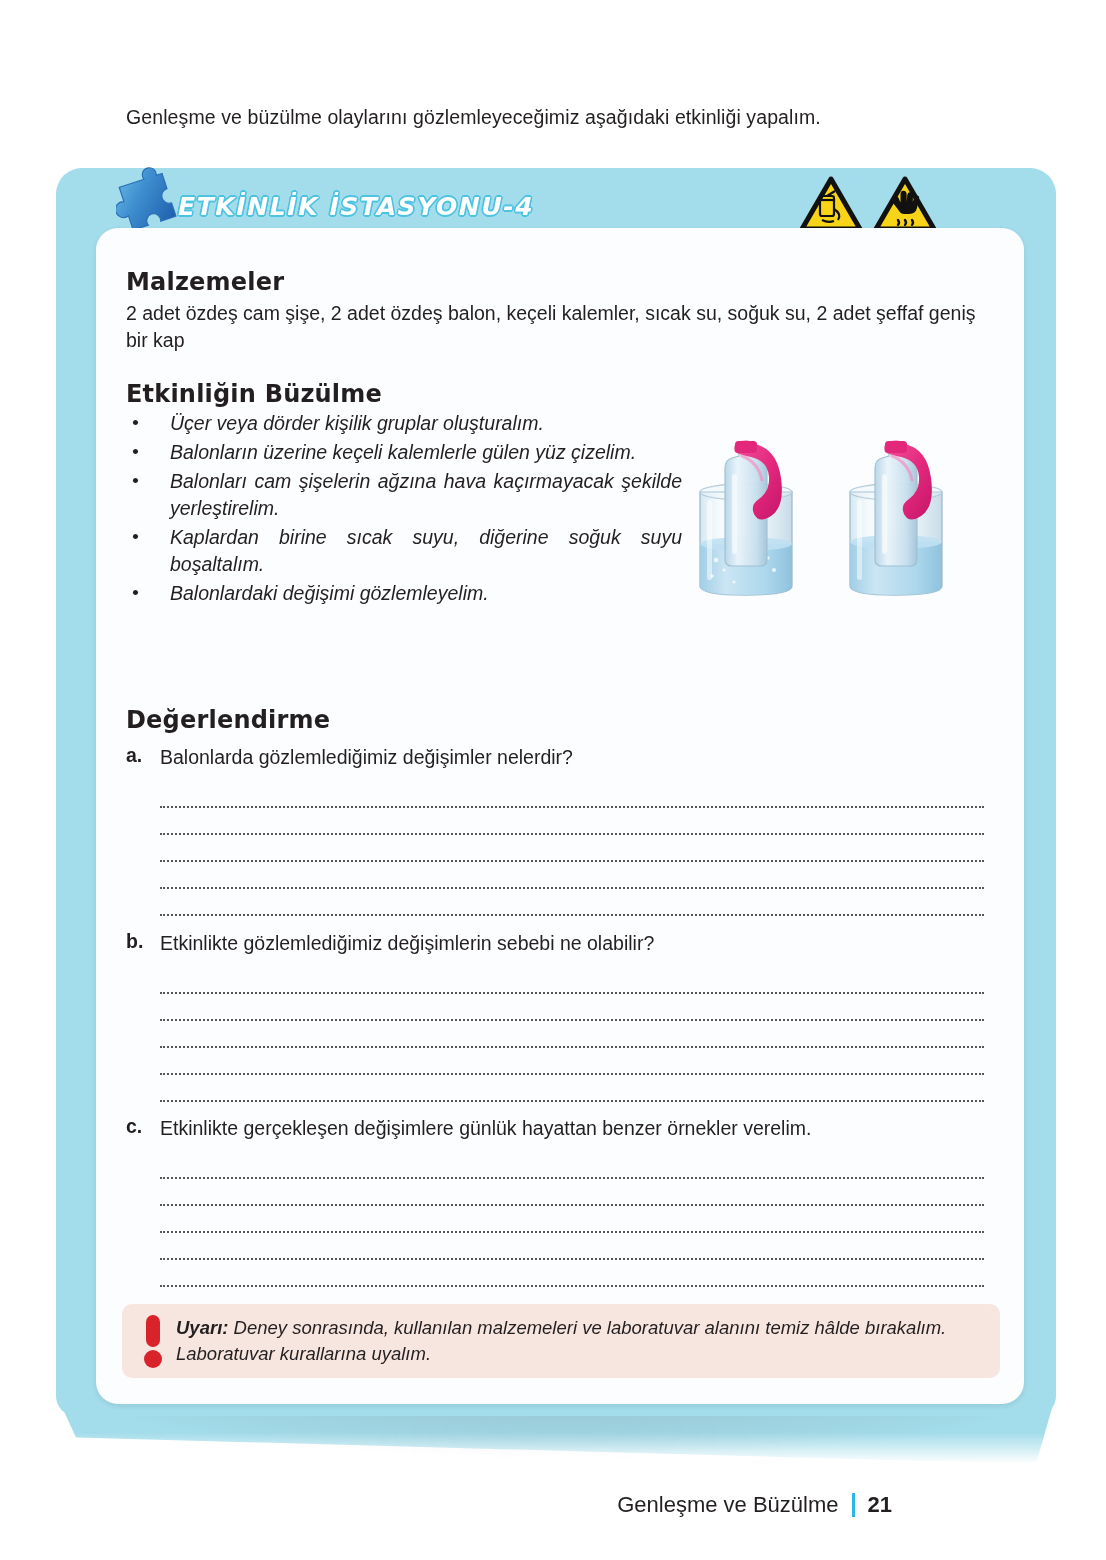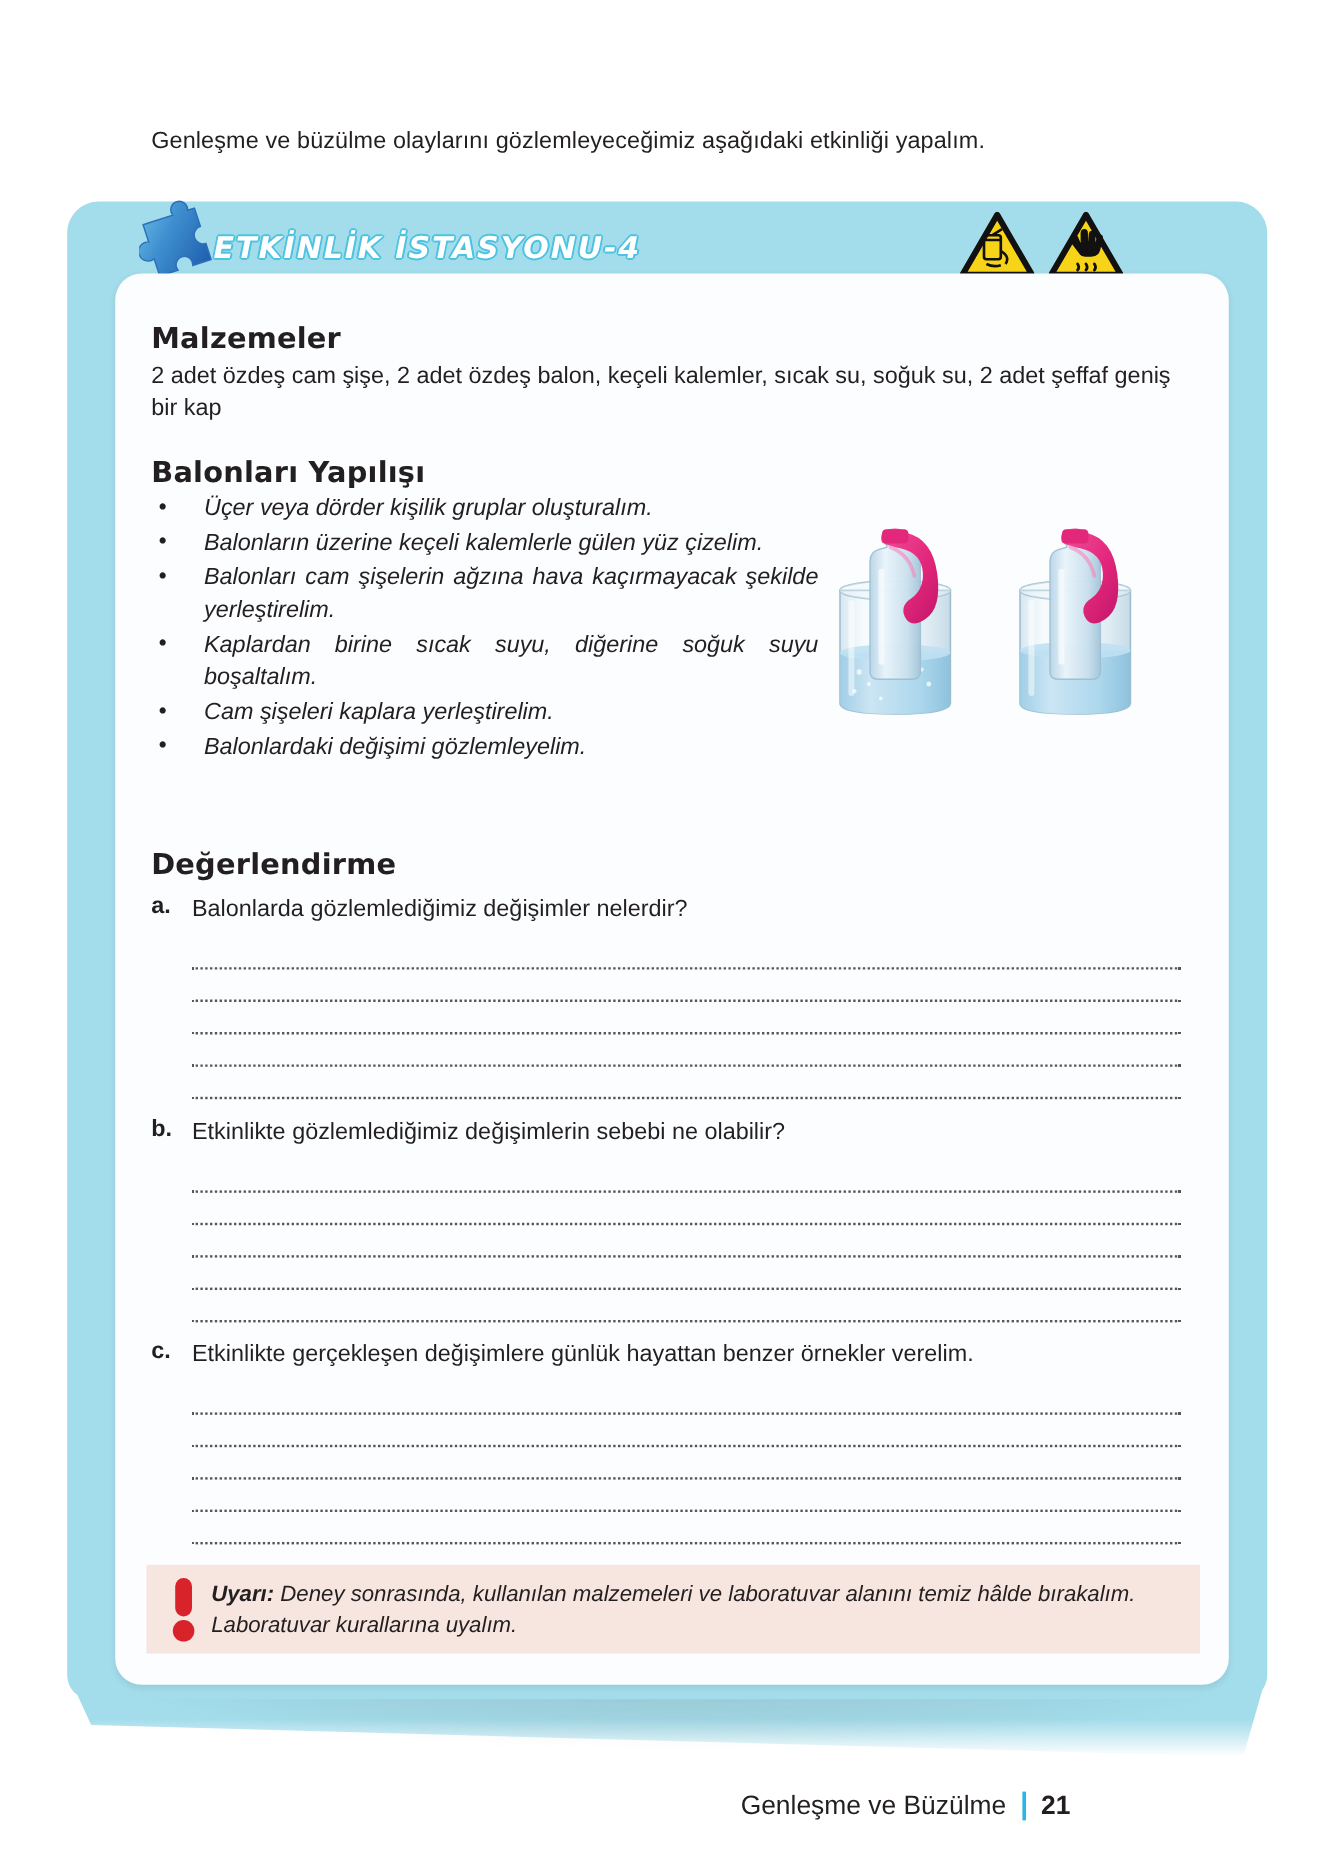--- a/index.html
+++ b/index.html
@@ -192,21 +192,21 @@
   #qc { top: 1115px; }
 
   
   .warn {
     position: absolute;
     left: 122px;
     top: 1304px;
     width: 878px;
     height: 74px;
     background: #f7e6df;
-    border-radius: 0;
+    border-radius: 10px;
     display: flex;
     align-items: center;
     padding: 0 14px 0 18px;
   }
   .warn-icon { flex: 0 0 26px; width: 26px; height: 56px; margin-right: 10px; }
   .warn-text {
     font-size: 18.5px;
     font-style: italic;
     color: #231f20;
     line-height: 26px;
@@ -274,27 +274,26 @@
         <path d="M38 44 q2 3 0 5" stroke="#111" stroke-width="2.4" fill="none" stroke-linecap="round"></path>
       </g>
     </svg>
   </div>
 
   <div class="panel-white"></div>
 
   <div class="h-sec" id="mat-head">Malzemeler</div>
   <div class="body-t" id="mat-body">2 adet özdeş cam şişe, 2 adet özdeş balon, keçeli kalemler, sıcak su, soğuk su, 2 adet şeffaf geniş bir kap</div>
 
-  <div class="h-sec" id="yap-head">Balonları Yapılışı</div>
+  <div class="h-sec" id="yap-head">Etkinliğin Büzülme</div>
   <ul class="bullets">
     <li class="nojust">Üçer veya dörder kişilik gruplar oluşturalım.</li>
     <li>Balonların üzerine keçeli kalemlerle gülen yüz çizelim.</li>
     <li>Balonları cam şişelerin ağzına hava kaçırmayacak şekilde yerleştirelim.</li>
     <li>Kaplardan birine sıcak suyu, diğerine soğuk suyu boşaltalım.</li>
-    <li class="nojust">Cam şişeleri kaplara yerleştirelim.</li>
     <li class="nojust">Balonlardaki değişimi gözlemleyelim.</li>
   </ul>
 
   <div class="illus">
     <svg viewBox="0 0 300 212" width="300" height="212">
       <defs>
         <linearGradient id="glassG" x1="0" y1="0" x2="1" y2="0">
           <stop offset="0" stop-color="#cfe3ee" stop-opacity=".85"></stop>
           <stop offset="22%" stop-color="#f3f9fc" stop-opacity=".55"></stop>
           <stop offset="70%" stop-color="#dcebf3" stop-opacity=".6"></stop>

